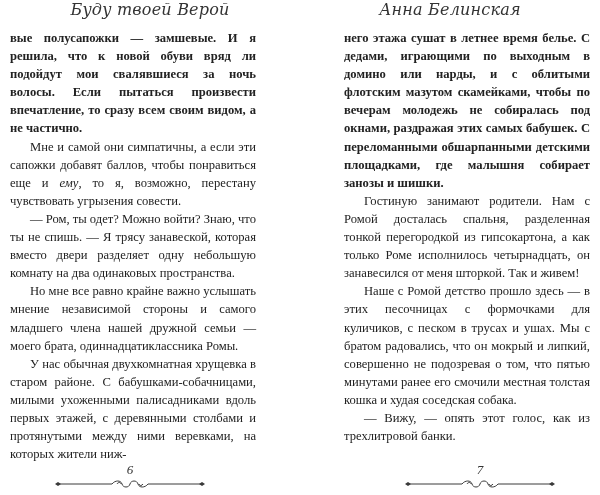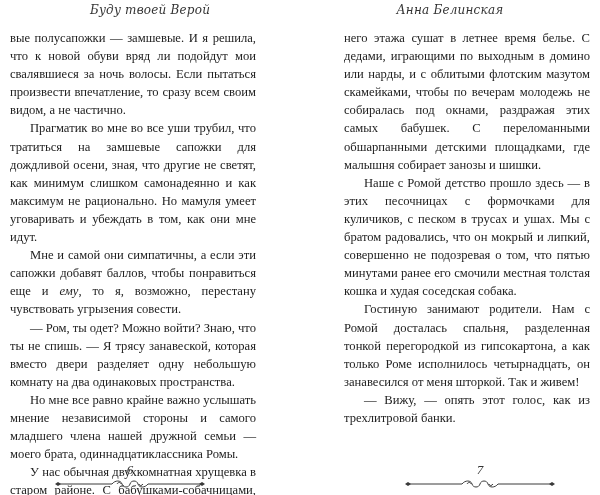--- a/index.html
+++ b/index.html
@@ -3,53 +3,52 @@
 <meta charset="utf-8">
 <style>
   html, body { margin: 0; padding: 0; background: #ffffff; }
   body { width: 600px; height: 495px; overflow: hidden; position: relative; }
   .spread { position: relative; width: 600px; height: 495px; display: flex; }
   .page { position: relative; width: 300px; height: 495px; box-sizing: border-box; }
   .page.left { padding: 0 44px 0 10px; }
   .page.right { padding: 0 10px 12px 44px; }
   .running-head {
     font-family: "DejaVu Serif", serif; font-style: italic;
-    font-size: 12px; color: #333; text-align: center;
+    font-size: 16px; color: #333; text-align: center;
     height: 26px; line-height: 18px; padding-top: 1px;
     letter-spacing: 0.2px;
   }
   .page.left .running-head { padding-left: 34px; }
   .page.right .running-head { padding-right: 34px; }
   .body-text {
     font-family: "Liberation Serif", serif; font-size: 12.6px;
     line-height: 18.1px; color: #222; text-align: justify;
     margin-top: 2px;
   }
   .body-text p { margin: 0; text-indent: 20px; }
-  .body-text p.cont { text-indent: 0; }
+  .body-text p.cont { text-indent: 0; font-weight: bold; }
   .body-text em { font-style: italic; }
   .folio {
     position: absolute; bottom: 6px; left: 0; right: 0;
     text-align: center; font-family: "Liberation Serif", serif;
   }
   .page.left .folio { left: 50px; width: 160px; }
   .page.right .folio { left: 100px; width: 160px; }
   .folio-num { font-style: italic; font-size: 13px; color: #333; line-height: 14px; display: block; }
   .ornament { display: block; margin: 2px auto 0; }
 </style>
 </head>
 <body>
 
 <div class="spread">
 
   <div class="page left">
     <div class="running-head">Буду твоей Верой</div>
     <div class="body-text">
       <p class="cont">вые полусапожки — замшевые. И я решила, что к новой обуви вряд ли подойдут мои свалявшиеся за ночь волосы. Если пытаться произвести впечатление, то сразу всем своим видом, а не частично.</p>
-      <p>Прагматик во мне во все уши трубил, что тратиться на замшевые сапожки для дождливой осени, зная, что другие не светят, как минимум слишком самонадеянно и как максимум не рационально. Но мамуля умеет уговаривать и убеждать в том, как они мне идут.</p>
       <p><span>Мне и самой они симпатичны, а если эти сапожки добавят баллов, чтобы понравиться еще и </span><em>ему</em><span>, то я, возможно, перестану чувствовать угрызения совести.</span></p>
       <p>— Ром, ты одет? Можно войти? Знаю, что ты не спишь. — Я трясу занавеской, которая вместо двери разделяет одну небольшую комнату на два одинаковых пространства.</p>
       <p>Но мне все равно крайне важно услышать мнение независимой стороны и самого младшего члена нашей дружной семьи — моего брата, одиннадцатиклассника Ромы.</p>
       <p>У нас обычная двухкомнатная хрущевка в старом районе. С бабушками-собачницами, милыми ухоженными палисадниками вдоль первых этажей, с деревянными столбами и протянутыми между ними веревками, на которых жители ниж-</p>
     </div>
     <div class="folio">
       <span class="folio-num">6</span>
       <svg class="ornament" width="150" height="10" viewBox="0 0 150 10">
         <g fill="none" stroke="#3a3a3a" stroke-width="1">
           <line x1="3" y1="5" x2="57" y2="5"></line>
@@ -60,22 +59,22 @@
         <path d="M0 5 L3 3 L6 5 L3 7 Z" fill="#3a3a3a"></path>
         <path d="M144 5 L147 3 L150 5 L147 7 Z" fill="#3a3a3a"></path>
       </svg>
     </div>
   </div>
 
   <div class="page right">
     <div class="running-head">Анна Белинская</div>
     <div class="body-text">
       <p class="cont">него этажа сушат в летнее время белье. С дедами, играющими по выходным в домино или нарды, и с облитыми флотским мазутом скамейками, чтобы по вечерам молодежь не собиралась под окнами, раздражая этих самых бабушек. С переломанными обшарпанными детскими площадками, где малышня собирает занозы и шишки.</p>
+      <p>Гостиную занимают родители. Нам с Ромой досталась спальня, разделенная тонкой перегородкой из гипсокартона, а как только Роме исполнилось четырнадцать, он занавесился от меня шторкой. Так и живем!</p>
       <p>Наше с Ромой детство прошло здесь — в этих песочницах с формочками для куличиков, с песком в трусах и ушах. Мы с братом радовались, что он мокрый и липкий, совершенно не подозревая о том, что пятью минутами ранее его смочили местная толстая кошка и худая соседская собака.</p>
-      <p>Гостиную занимают родители. Нам с Ромой досталась спальня, разделенная тонкой перегородкой из гипсокартона, а как только Роме исполнилось четырнадцать, он занавесился от меня шторкой. Так и живем!</p>
       <p>— Вижу, — опять этот голос, как из трехлитровой банки.</p>
 
     </div>
     <div class="folio">
       <span class="folio-num">7</span>
       <svg class="ornament" width="150" height="10" viewBox="0 0 150 10">
         <g fill="none" stroke="#3a3a3a" stroke-width="1">
           <line x1="3" y1="5" x2="57" y2="5"></line>
           <line x1="93" y1="5" x2="147" y2="5"></line>
           <path d="M57 5 C60 1, 66 1, 67 5 C68 9, 74 9, 75 5 C76 1, 82 1, 83 5 C84 9, 90 9, 93 5"></path>

